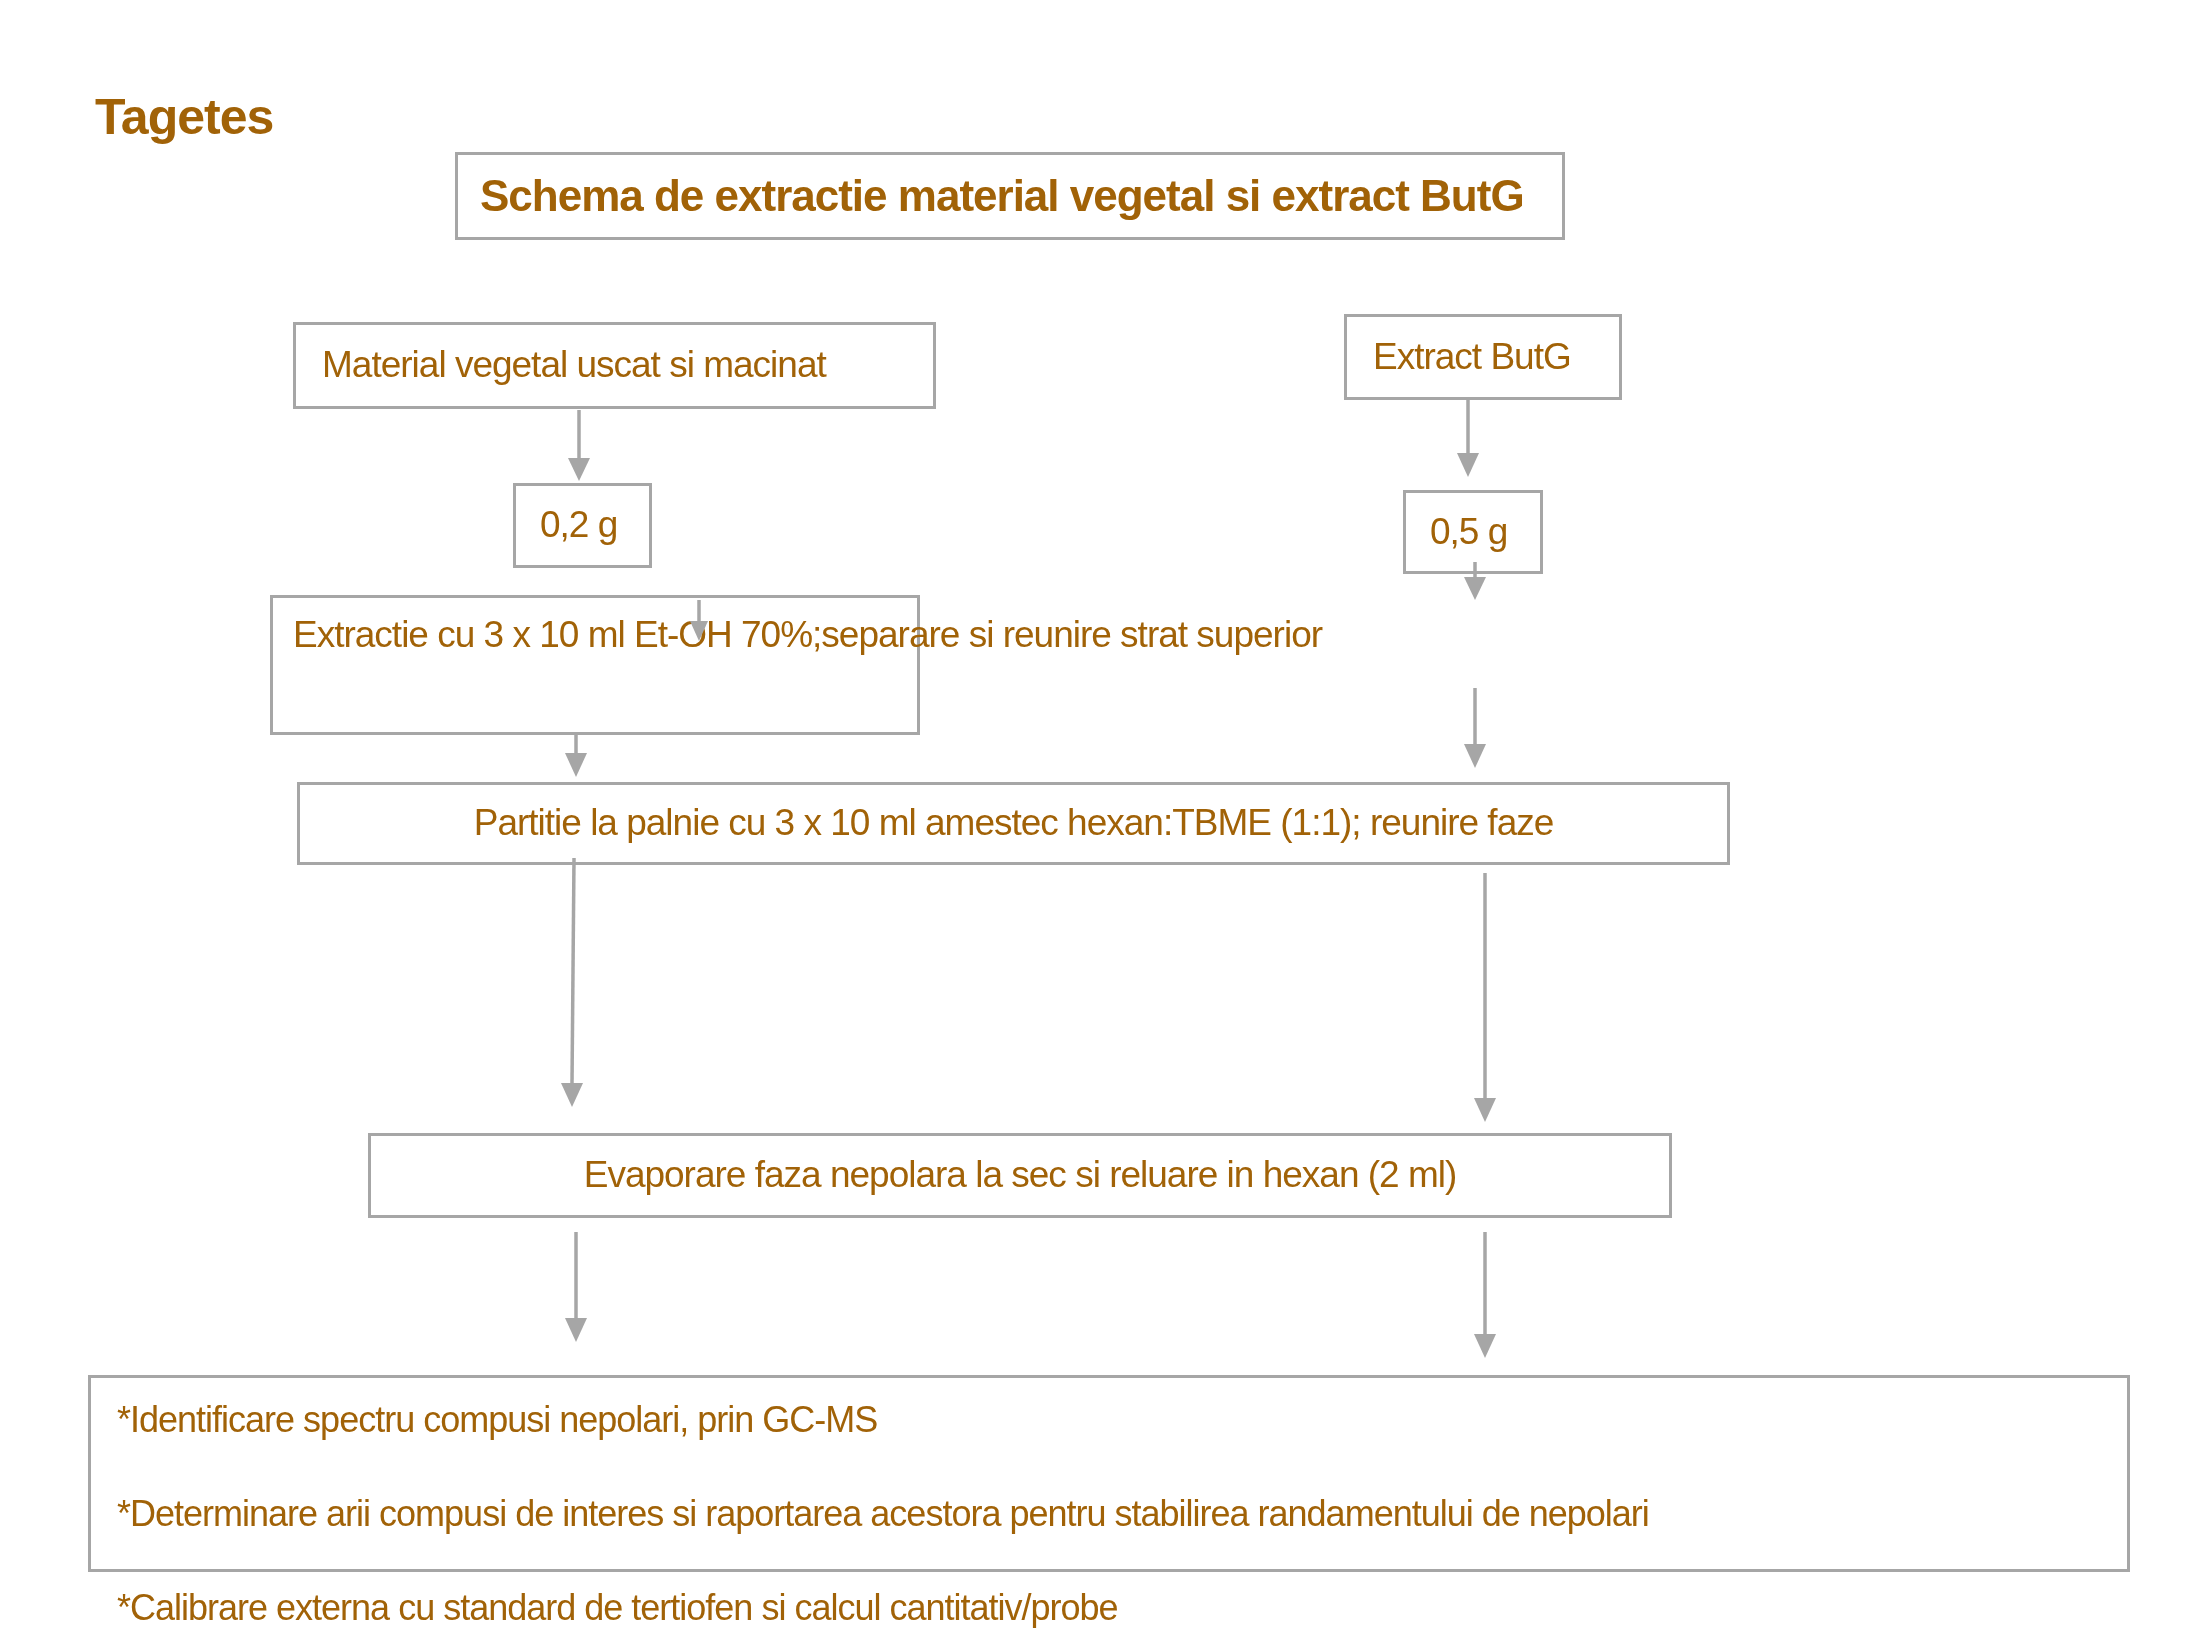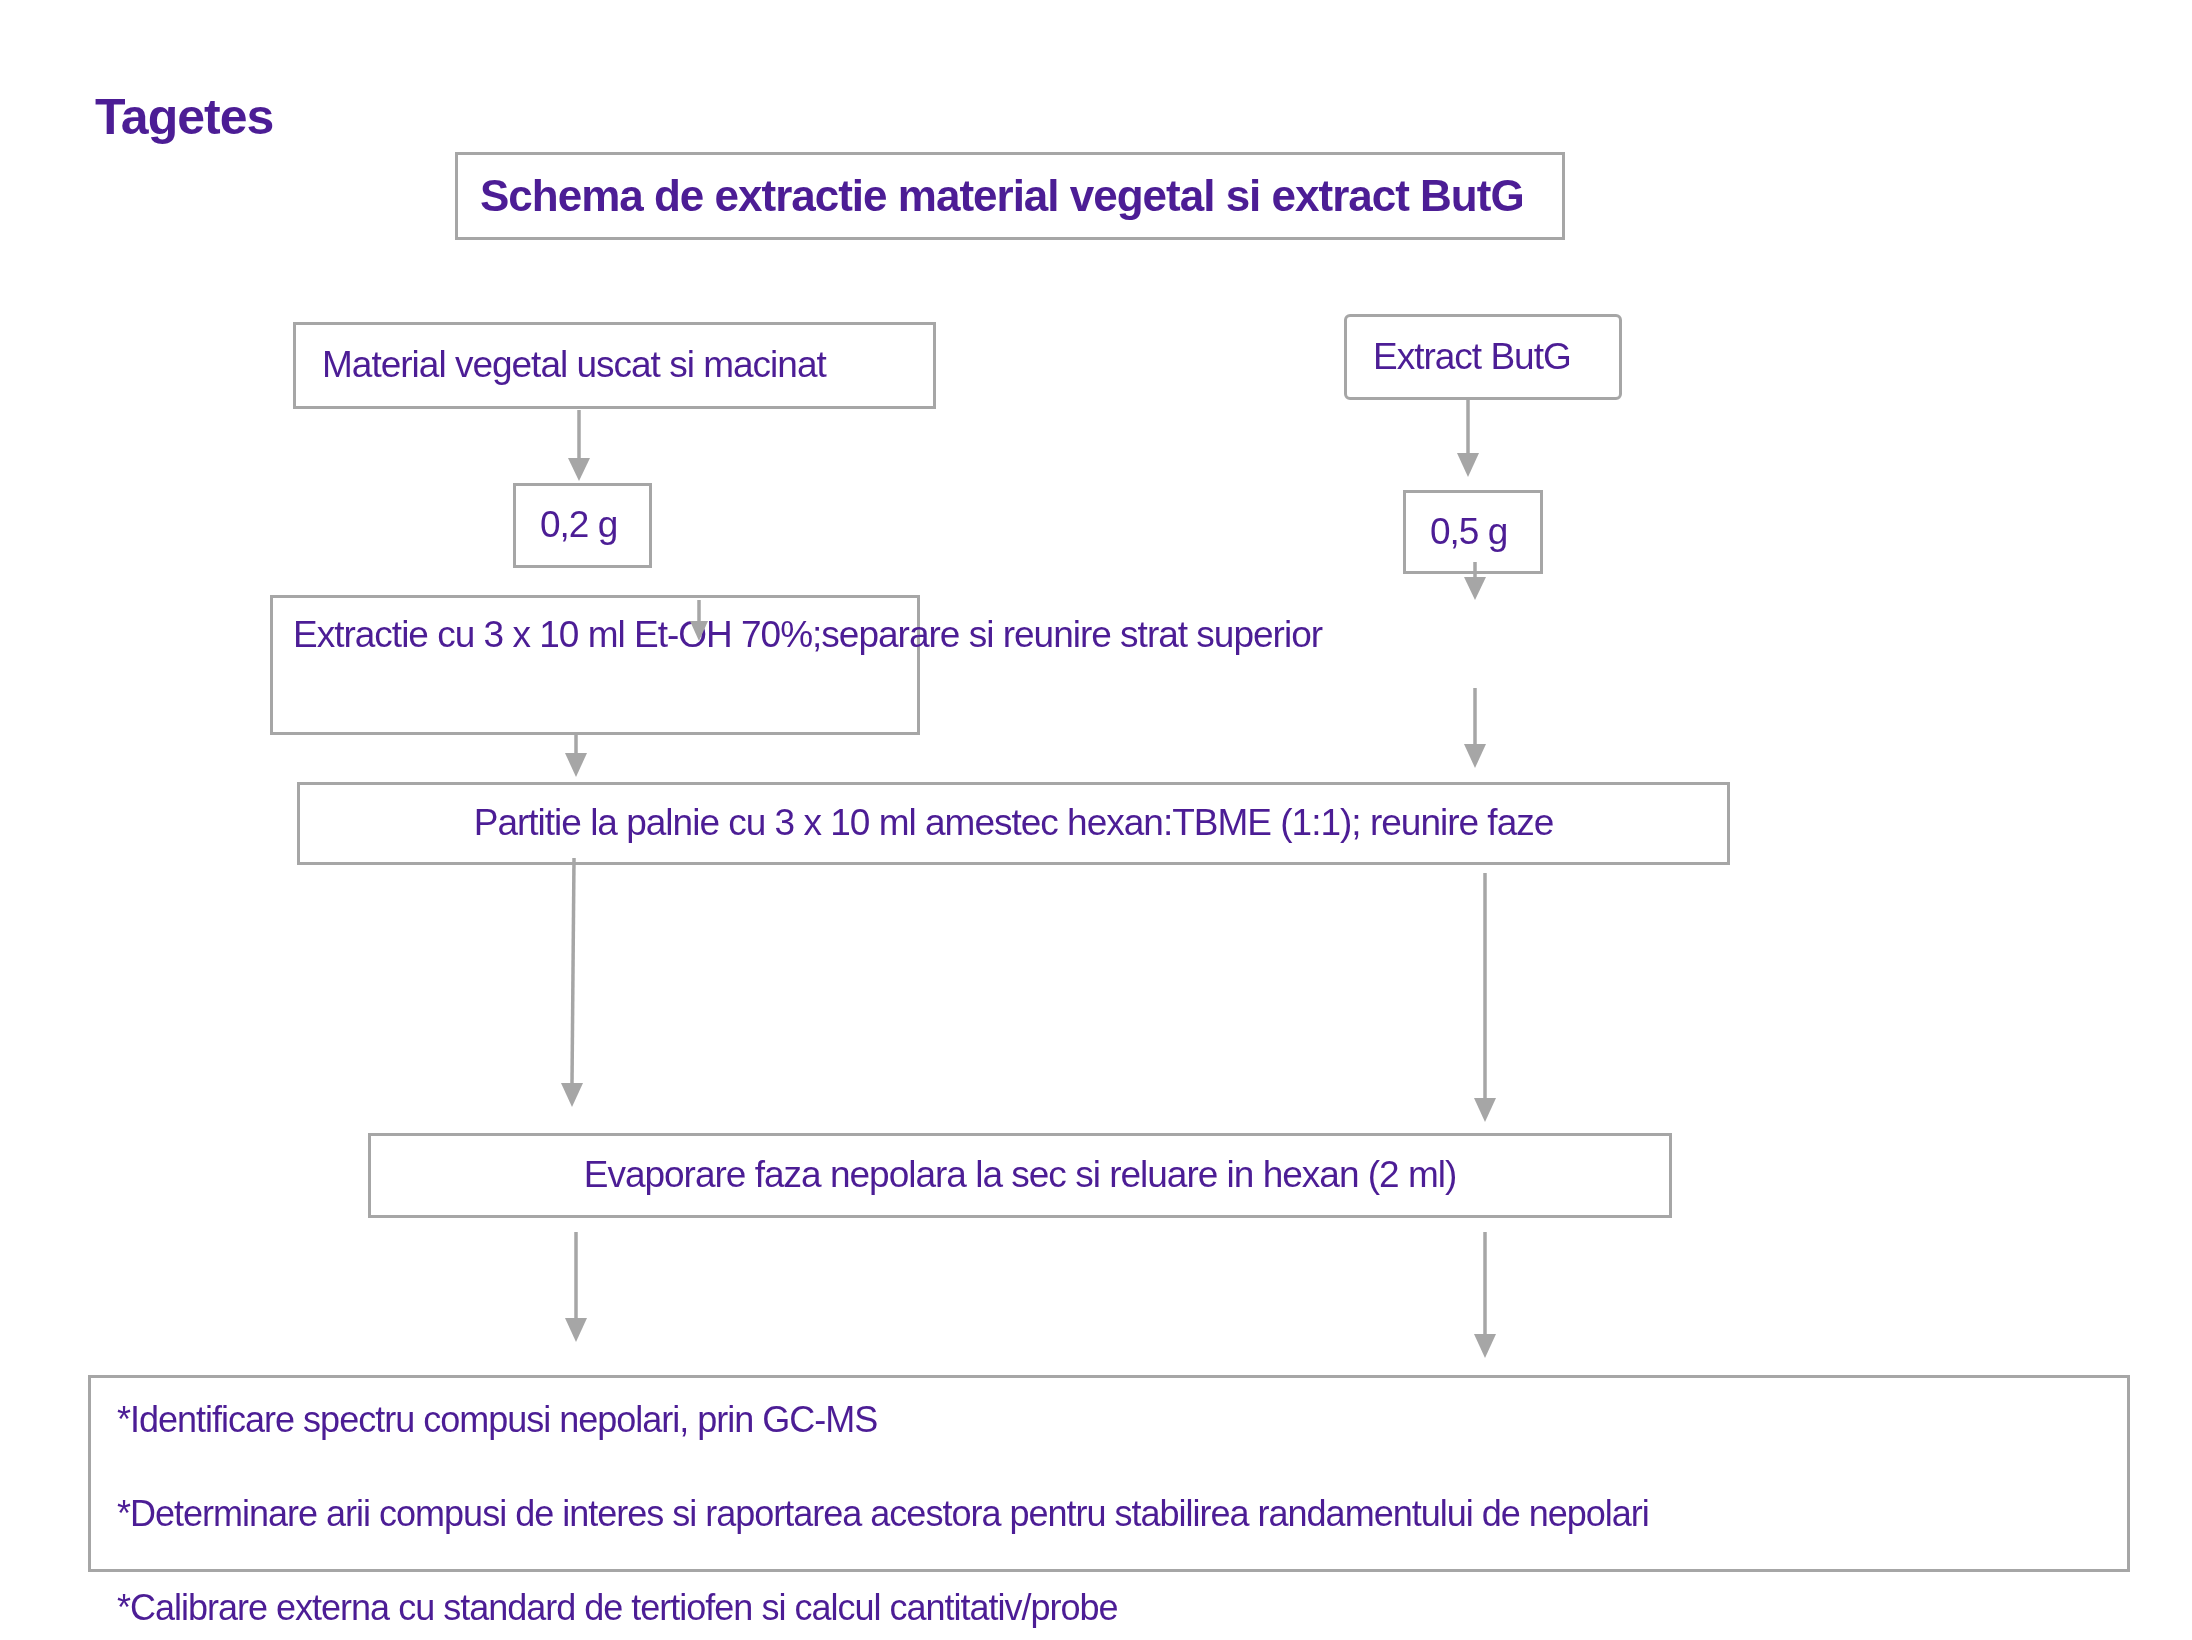--- a/index.html
+++ b/index.html
@@ -6,21 +6,21 @@
     margin: 0;
     padding: 0;
     background: #ffffff;
   }
   .canvas {
     position: relative;
     width: 2192px;
     height: 1640px;
     background: #ffffff;
     font-family: "Liberation Sans", sans-serif;
-    color: #4c1d95;
+    color: #a16207;
     overflow: hidden;
   }
   .page-title {
     position: absolute;
     left: 95px;
     top: 88px;
     font-size: 50px;
     font-weight: bold;
     letter-spacing: -1px;
   }
@@ -35,21 +35,21 @@
     letter-spacing: -1px;
     line-height: 1.2;
     white-space: nowrap;
   }
   .title-box {
     left: 455px; top: 152px; width: 1110px; height: 88px;
     font-size: 44px; font-weight: bold;
     padding-left: 22px;
   }
   .material-box  { left: 293px;  top: 322px;  width: 643px;  height: 87px;  padding-left: 26px; text-align: right; }
-  .butg-box      { left: 1344px; top: 314px;  width: 278px;  height: 86px;  padding-left: 26px; border-radius: 6px; }
+  .butg-box      { left: 1344px; top: 314px;  width: 278px;  height: 86px;  padding-left: 26px; }
   .mass-left-box { left: 513px;  top: 483px;  width: 139px;  height: 85px;  padding-left: 24px; }
   .mass-right-box{ left: 1403px; top: 478px;  width: 140px;  height: 84px;  padding-left: 24px; margin-top: 12px; }
   .extractie-box {
     left: 270px; top: 595px; width: 650px; height: 140px;
     align-items: flex-start; justify-content: flex-start;
     padding: 14px 0 0 20px; line-height: 45px;
   }
   .dispersare-box{ left: 1112px; top: 603px; width: 678px;  height: 85px;  padding-left: 26px; }
   .partitie-box  { left: 297px;  top: 782px; width: 1433px; height: 83px;  justify-content: center; }
   .evaporare-box { left: 368px;  top: 1133px; width: 1304px; height: 85px; justify-content: center; }

